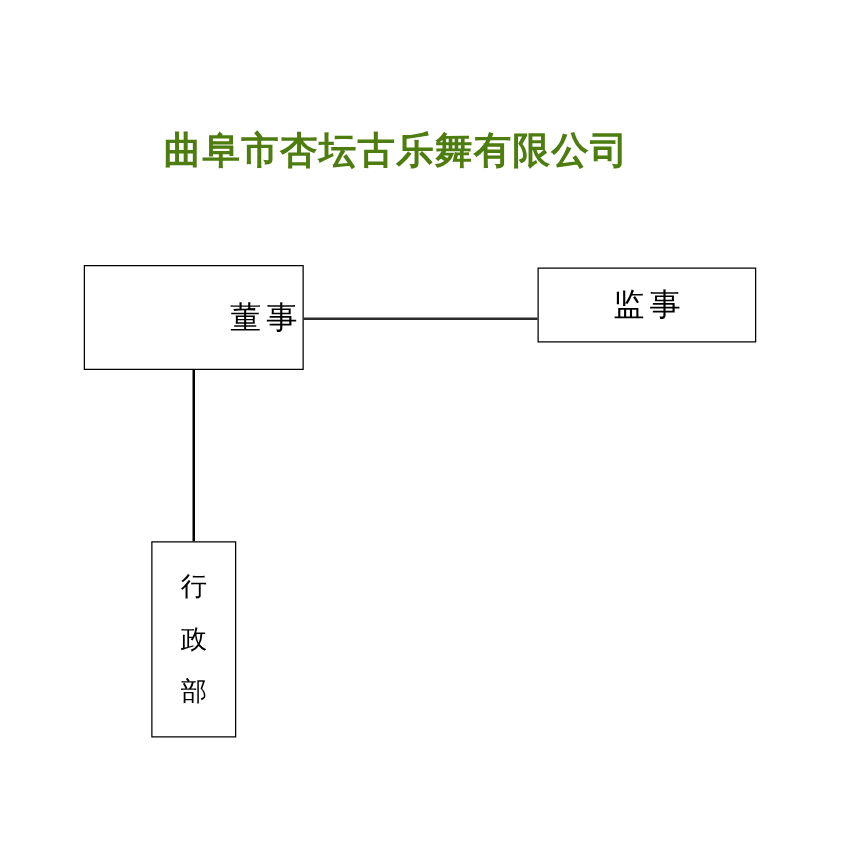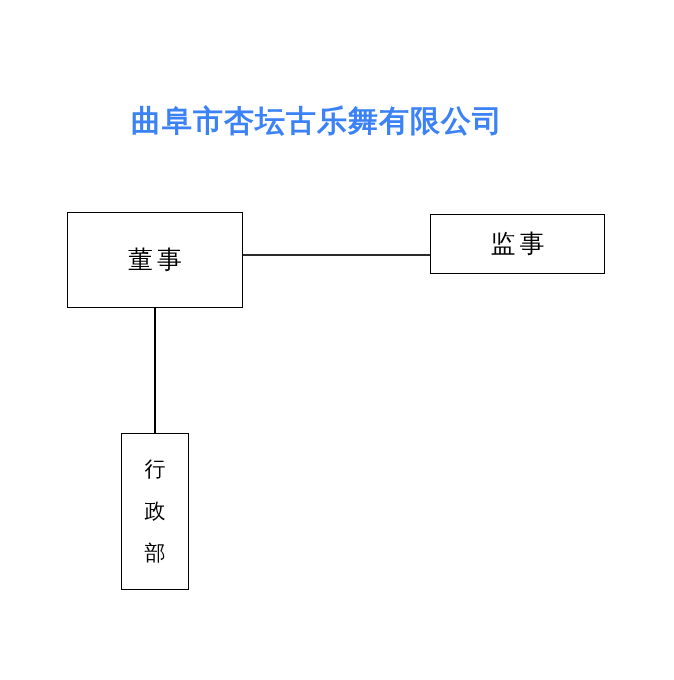--- a/index.html
+++ b/index.html
@@ -25,21 +25,21 @@
     position: absolute;
     left: 0;
     top: 101px;
     width: 634px;
     text-align: center;
     font-family: "DejaVu Serif", "Liberation Serif", serif;
     font-weight: bold;
     font-size: 30px;
     line-height: 40px;
     letter-spacing: 1px;
-    color: #3b82f6;
+    color: #4d7c0f;
     white-space: nowrap;
   }
 
   
   .node-box {
     position: absolute;
     box-sizing: border-box;
     border: 1.6px solid #000000;
     background: #ffffff;
     display: flex;
@@ -54,21 +54,22 @@
     letter-spacing: 4px;
     color: #000000;
     white-space: nowrap;
     text-indent: 4px;
   }
 
   #box-director {
     left: 67px;
     top: 212px;
     width: 176px;
-    height: 96px;
+    height: 84px;
+    justify-content: flex-end;
   }
   #box-supervisor {
     left: 430px;
     top: 214px;
     width: 175px;
     height: 60px;
   }
   #box-admin {
     left: 121px;
     top: 433px;

